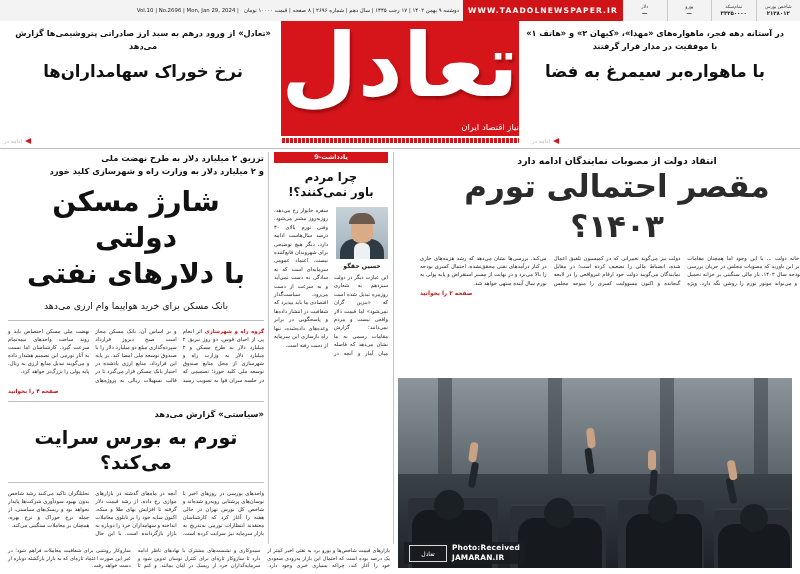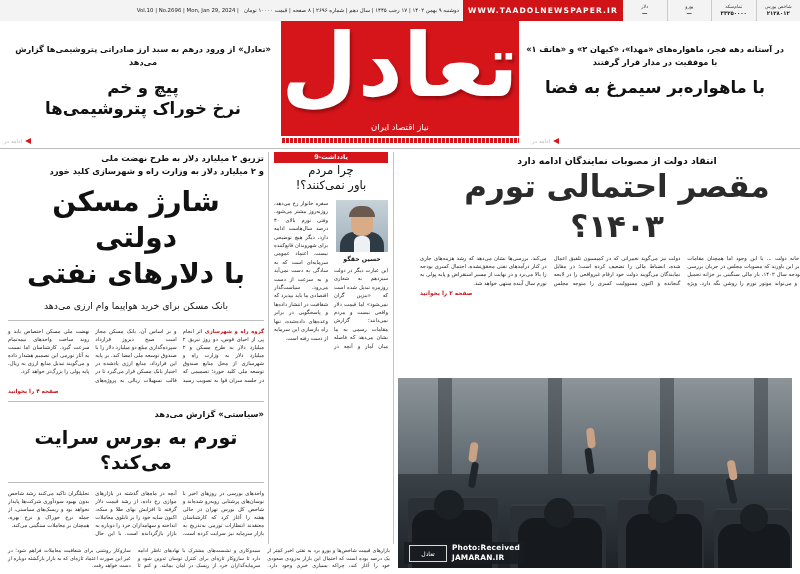--- a/index.html
+++ b/index.html
@@ -55,34 +55,34 @@
   }
   .logo-word{
     position:absolute;top:-14px;left:0;width:238px;
     text-align:center;color:#fff;
     font-family:"DejaVu Sans","Liberation Sans",sans-serif;
     font-size:88px;font-weight:bold;line-height:118px;
     letter-spacing:-2px;
     text-shadow:2px 3px 3px rgba(90,0,0,.45);
   }
   .logo-sub{
-    position:absolute;bottom:11px;left:0;width:238px;text-align:center;
+    position:absolute;bottom:11px;left:0;width:238px;text-align:right;
     color:#fff;font-size:8.5px;letter-spacing:.4px;
   }
   .logo-ruler{
     position:absolute;bottom:0;left:0;width:238px;height:7px;
     background:
       repeating-linear-gradient(to right,#fff 0 1px,#d6151b 1px 4px);
     border-top:2px solid #fff;
     box-sizing:border-box;
   }
 
   .head-tease{
     position:absolute;top:6px;width:266px;
-    text-align:center;direction:rtl;margin-top:16px;
+    text-align:center;direction:rtl;
   }
   .head-tease.right{left:522px;}
   .head-tease.left{left:10px;}
   .tease-kicker{
     font-size:8.2px;line-height:12.5px;font-weight:bold;color:#111;
   }
   .tease-title{
     margin-top:9px;
     font-size:16.5px;line-height:21px;font-weight:bold;color:#111;
     letter-spacing:-.2px;
@@ -138,22 +138,22 @@
 
   
   .colB{
     position:absolute;top:0;left:274px;width:114px;height:392px;direction:rtl;
   }
   .note-head{
     background:#d6151b;color:#fff;font-size:6.4px;font-weight:bold;
     text-align:center;line-height:11px;height:11px;
   }
   .note-title{
-    font-size:11.6px;line-height:15px;font-weight:normal;text-align:center;
-    color:#111;
+    font-size:11.6px;line-height:15px;font-weight:bold;text-align:center;
+    margin-top:7px;color:#111;
   }
   .note-body{
     margin-top:6px;font-size:5.2px;line-height:8.4px;text-align:justify;
     column-count:2;column-gap:6px;color:#222;
   }
   .author-card{
     float:left;width:52px;margin:1px 0 2px 2px;shape-outside:margin-box;
   }
   .author-photo{
     width:52px;height:52px;background:#b9c3cb;position:relative;overflow:hidden;
@@ -300,22 +300,21 @@
 
     <div class="logo-box">
       <div class="logo-word">تعادل</div>
       <div class="logo-sub">نیاز اقتصاد ایران</div>
       <div class="logo-ruler"></div>
     </div>
 
     <div class="head-tease left">
       <div class="tease-kicker">«تعادل» از ورود درهم به سبد ارز صادراتی پتروشیمی‌ها گزارش می‌دهد</div>
       <div class="tease-title">
-        <div>پیچ و خم</div>
-        <div>نرخ خوراک پتروشیمی‌ها</div>
+        <div>نرخ خوراک سهامداران‌ها</div>
       </div>
     </div>
     <div class="tease-more left">
       <span class="tri"></span>
       <span class="tease-more-txt">ادامه در</span>
     </div>
   </div>
 
   <div class="body-rule"></div>
 

